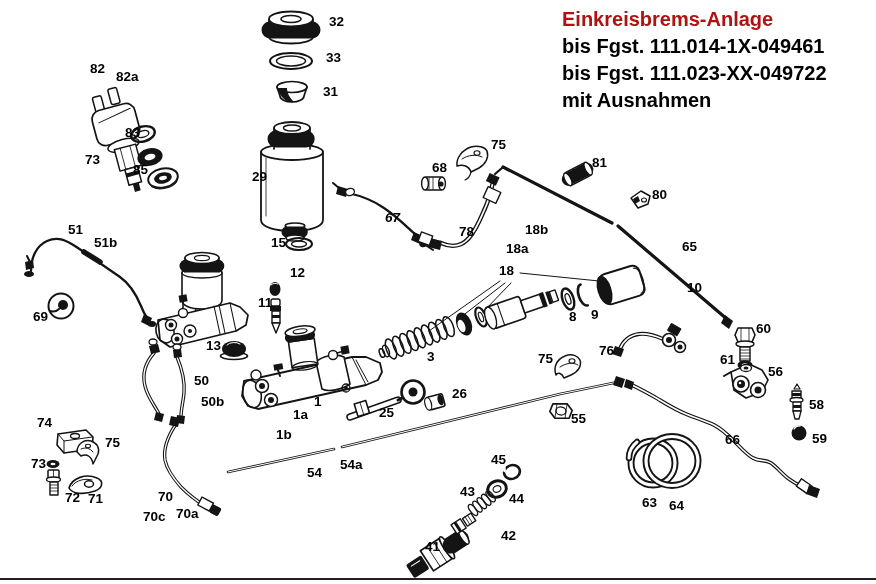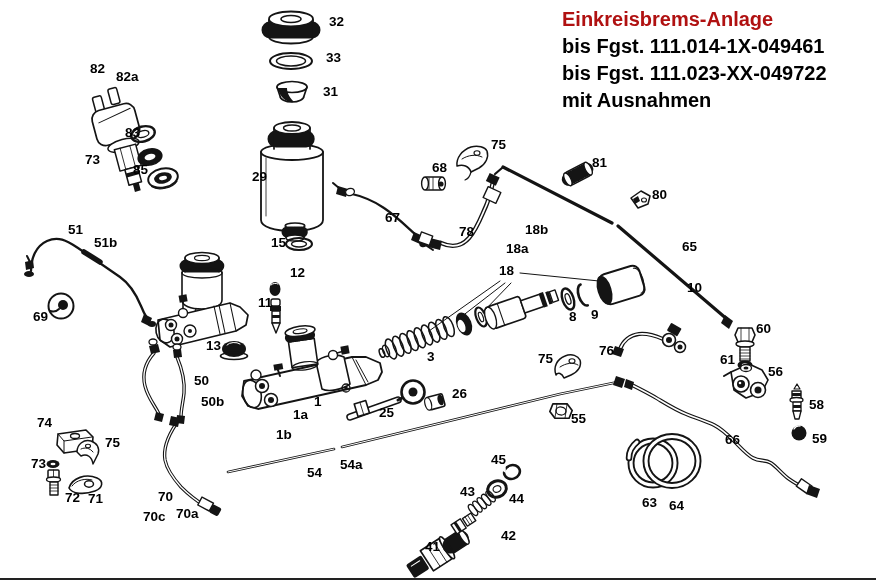--- a/index.html
+++ b/index.html
@@ -468,21 +468,21 @@
       <span class="part-label" style="left: 319px; top: 85px;">31</span>
       <span class="part-label" style="left: 248px; top: 170px;">29</span>
       <span class="part-label" style="left: 267px; top: 236px;">15</span>
       <span class="part-label" style="left: 86px; top: 62px;">82</span>
       <span class="part-label" style="left: 112px; top: 70px;">82a</span>
       <span class="part-label" style="left: 121px; top: 126px;">83</span>
       <span class="part-label" style="left: 81px; top: 153px;">73</span>
       <span class="part-label" style="left: 129px; top: 163px;">85</span>
       <span class="part-label" style="left: 428px; top: 161px;">68</span>
       <span class="part-label" style="left: 487px; top: 138px;">75</span>
-      <span class="part-label" style="left: 381px; top: 211px;">67</span>
+      <span class="part-label" style="left: 381px; top: 211px; font-style: italic;">67</span>
       <span class="part-label" style="left: 455px; top: 225px;">78</span>
       <span class="part-label" style="left: 521px; top: 223px;">18b</span>
       <span class="part-label" style="left: 502px; top: 242px;">18a</span>
       <span class="part-label" style="left: 495px; top: 264px;">18</span>
       <span class="part-label" style="left: 644px; top: 281px; margin-left: 39px;">10</span>
       <span class="part-label" style="left: 565px; top: 310px;">8</span>
       <span class="part-label" style="left: 587px; top: 308px;">9</span>
       <span class="part-label" style="left: 588px; top: 156px;">81</span>
       <span class="part-label" style="left: 648px; top: 188px;">80</span>
       <span class="part-label" style="left: 678px; top: 240px;">65</span>

